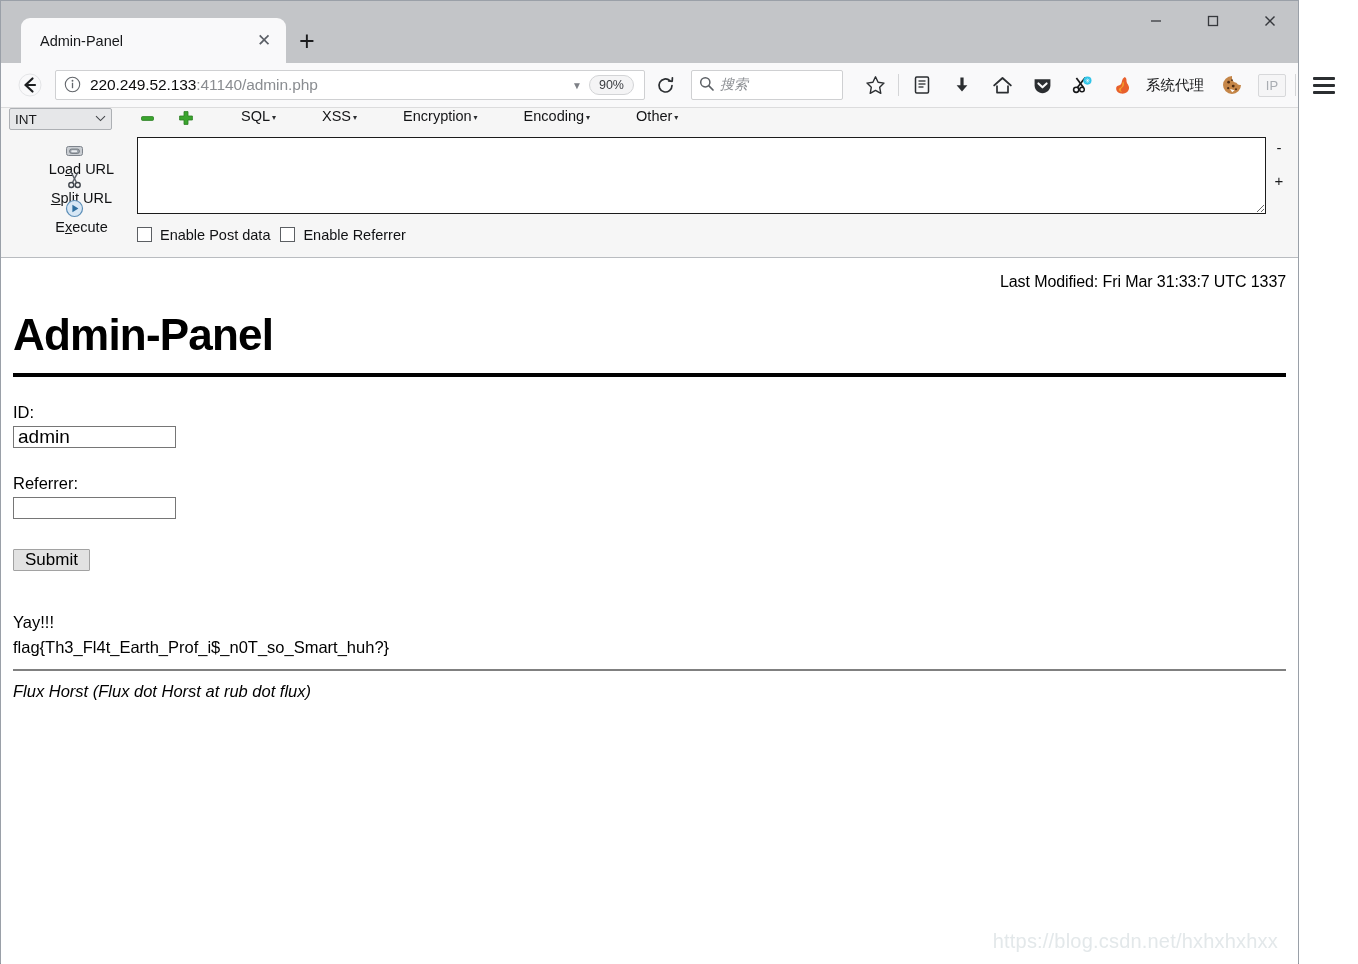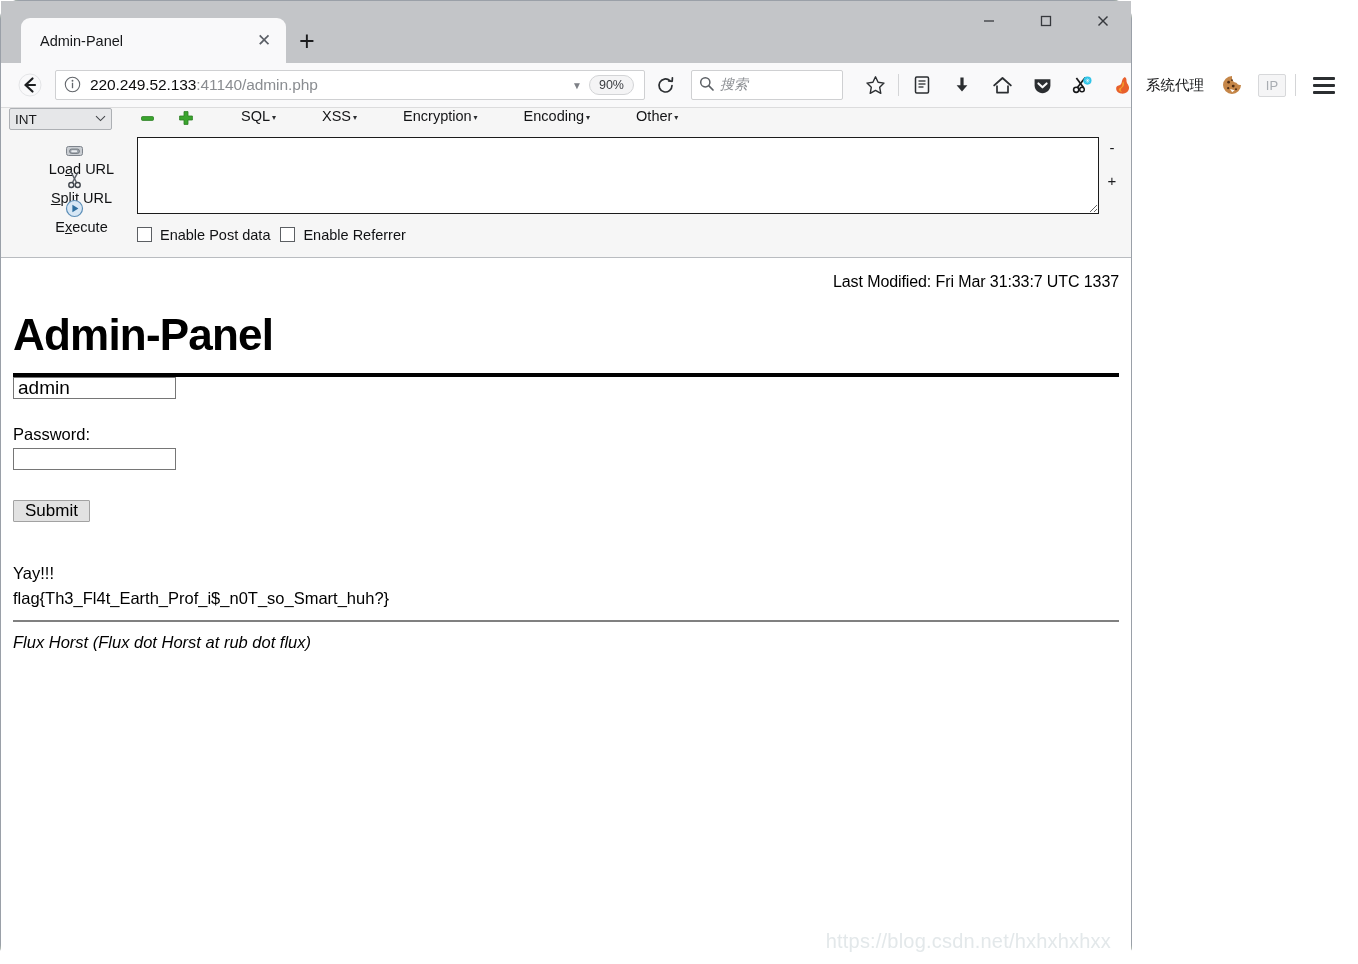--- a/index.html
+++ b/index.html
@@ -6,28 +6,27 @@
   html, body {
     margin: 0; padding: 0;
     width: 1358px; height: 964px;
     overflow: hidden;
     font-family: "Liberation Sans", sans-serif;
     background: #ffffff;
   }
 
   
   #window {
-    width: 1132px; height: 964px;
+    width: 1299px; height: 964px;
     position: relative;
     background: #84cc16;
     border-left: 1px solid #9aa0a8;
     border-top: 1px solid #9aa0a8;
     border-right: 1px solid #9aa0a8;
     border-bottom: 1px solid #7d8490;
-    border-radius: 19px;
   }
 
   
   #tabstrip {
     height: 62px;
     position: relative;
     background: #c3c5c8;
   }
   #tab {
     position: absolute;
@@ -656,23 +655,24 @@
     </div>
   </div>
 
   <div id="content">
 
     <div id="lastmod">Last Modified: Fri Mar 31:33:7 UTC 1337</div>
 
     <h1 id="page-h1">Admin-Panel</h1>
     <hr class="thick">
 
+    <div class="fieldlabel">ID:</div>
     <input class="textinput" type="text" value="admin" style="">
 
-    <div class="fieldlabel">Password:</div>
+    <div class="fieldlabel">Referrer:</div>
     <input class="textinput" type="password" value="" style="">
 
     <div>
       <button id="submit-btn">Submit</button>
     </div>
 
     <div id="result-block">
       <div>Yay!!!</div>
       <div>flag{Th3_Fl4t_Earth_Prof_i$_n0T_so_Smart_huh?}</div>
     </div>

